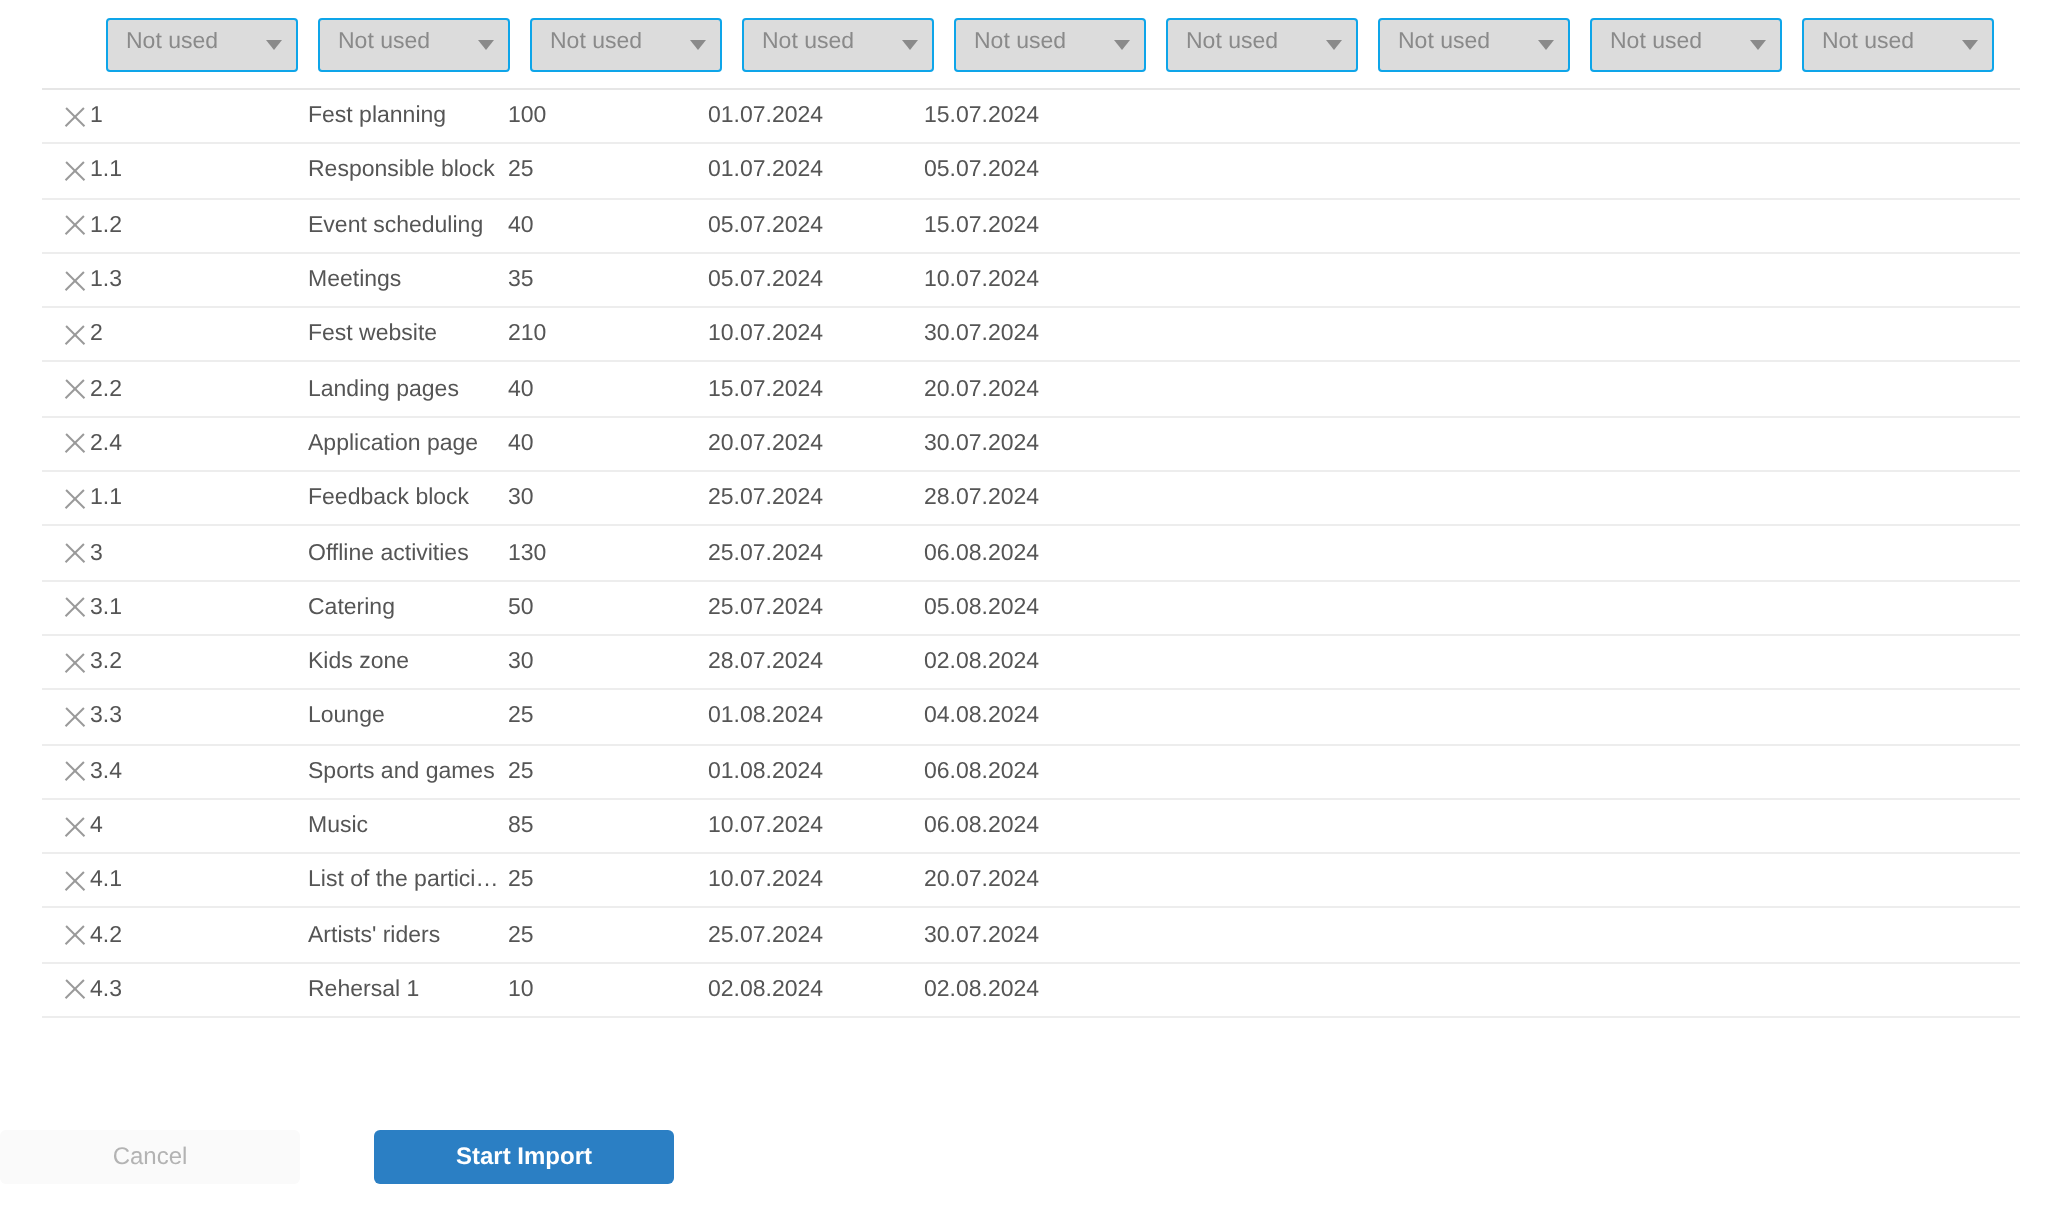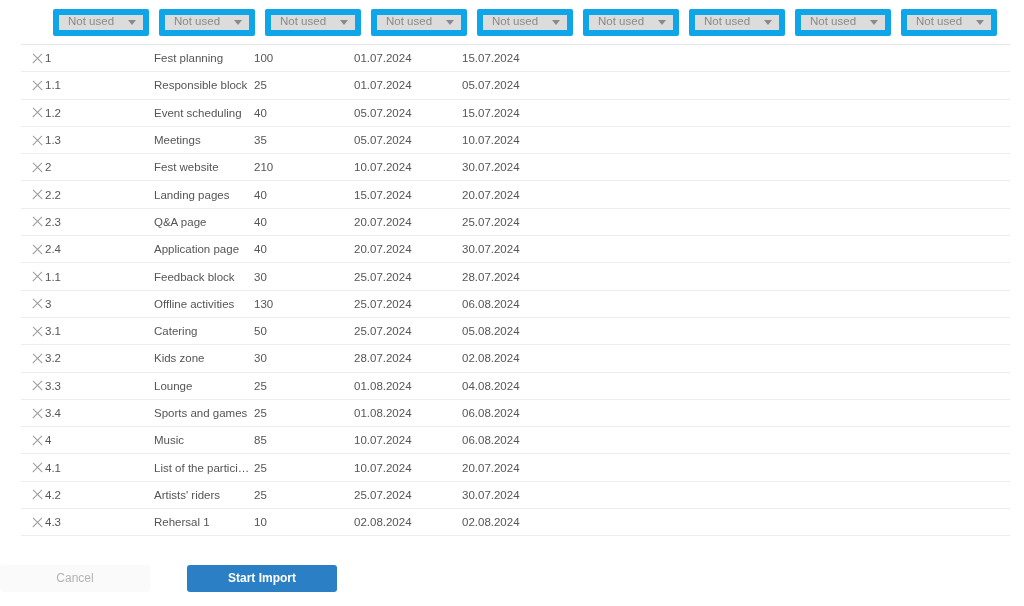--- a/index.html
+++ b/index.html
@@ -32,21 +32,21 @@
     padding-right: 21px;
     gap: 10px;
     background: #ffffff;
   }
 
   .map-select {
     width: 96px;
     height: 27px;
     flex: 0 0 96px;
     background: #dcdcdc;
-    border: 6px solid #0ea5e9;
+    border: 1px solid #0ea5e9;
     border-radius: 2px;
     display: flex;
     align-items: center;
     justify-content: space-between;
     padding: 0 7px 0 9px;
     cursor: pointer;
     user-select: none;
   }
   .map-select .ms-label {
     font-size: 11.5px;
@@ -260,31 +260,20 @@
             <td class="c-name name-cell">Landing pages</td>
             <td class="c-num">40</td>
             <td class="c-d1">15.07.2024</td>
             <td class="c-d2">20.07.2024</td>
             <td class="c-rest"></td>
           </tr>
           <tr>
             <td class="c-del">
               <span class="xicon"></span>
             </td>
-            <td class="c-id">2.3</td>
-            <td class="c-name name-cell">Q&amp;A page</td>
-            <td class="c-num">40</td>
-            <td class="c-d1">20.07.2024</td>
-            <td class="c-d2">25.07.2024</td>
-            <td class="c-rest"></td>
-          </tr>
-          <tr>
-            <td class="c-del">
-              <span class="xicon"></span>
-            </td>
             <td class="c-id">2.4</td>
             <td class="c-name name-cell">Application page</td>
             <td class="c-num">40</td>
             <td class="c-d1">20.07.2024</td>
             <td class="c-d2">30.07.2024</td>
             <td class="c-rest"></td>
           </tr>
           <tr>
             <td class="c-del">
               <span class="xicon"></span>

